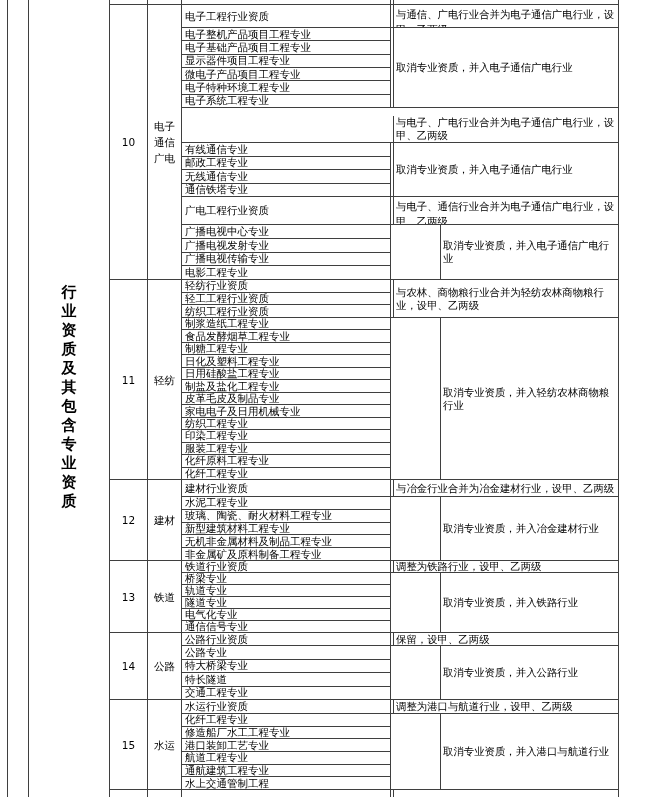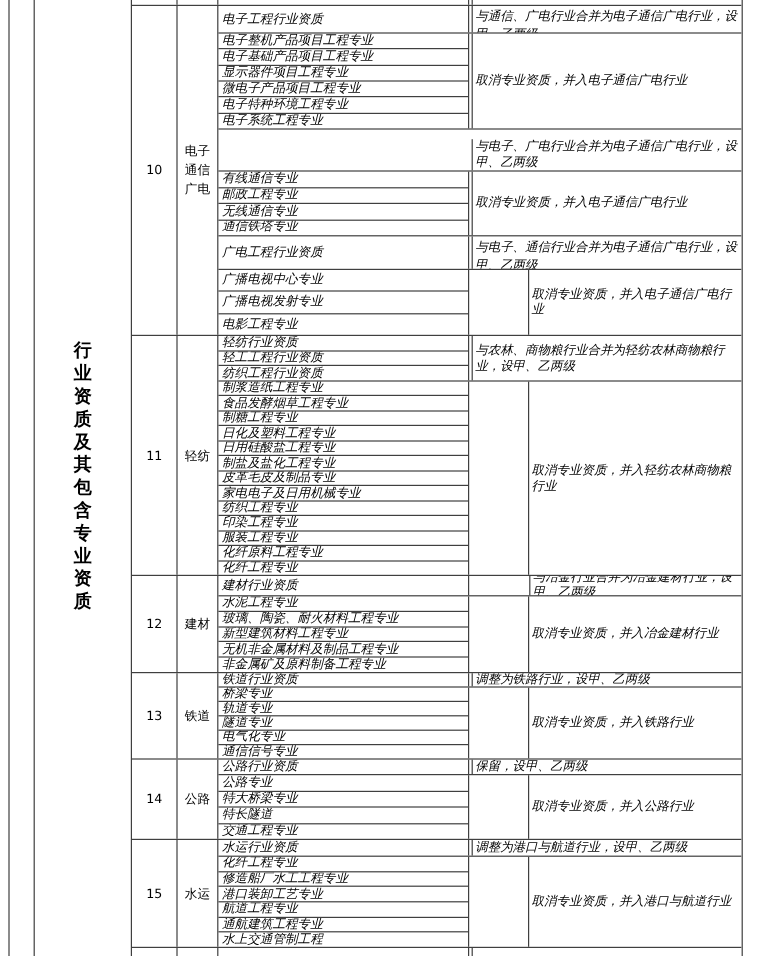--- a/index.html
+++ b/index.html
@@ -54,21 +54,21 @@
   }
   .catcell {
     width: 34px; flex-shrink: 0;
     border-right: 1px solid var(--bc);
     display: flex; align-items: center; justify-content: center;
     text-align: center;
     font-size: 10.5px; line-height: 16px;
     padding: 0 5px;
   }
   .bands { flex: 1; display: flex; flex-direction: column; }
-  .band { display: flex; flex-shrink: 0; border-bottom: 1px solid var(--bc); font-style: italic; }
+  .band { display: flex; flex-shrink: 0; border-bottom: 1px solid var(--bc); }
   .band.last { border-bottom: none; gap: 47px; }
   .spec {
     width: 209px; flex-shrink: 0;
     border-right: 1px solid var(--bc);
     display: flex; flex-direction: column;
   }
   .spec .row {
     flex: 1 1 0;
     border-bottom: 1px solid var(--bc);
     display: flex; align-items: center;
@@ -167,20 +167,21 @@
               <div class="row">广电工程行业资质</div>
             </div>
             <div class="note clip">
               <span>与电子、通信行业合并为电子通信广电行业，设甲、乙两级</span>
             </div>
           </div>
           <div class="band last" style="height: 54px;">
             <div class="spec">
               <div class="row">广播电视中心专业</div>
               <div class="row">广播电视发射专业</div>
+              <div class="row">广播电视传输专业</div>
               <div class="row">电影工程专业</div>
             </div>
             <div class="note">
               <span>取消专业资质，并入电子通信广电行业</span>
             </div>
           </div>
         </div>
       </div>
       <div class="group" style="height: 200px;">
         <div class="numcell">11</div>
@@ -215,21 +216,21 @@
             <div class="note">
               <span>取消专业资质，并入轻纺农林商物粮行业</span>
             </div>
           </div>
         </div>
       </div>
       <div class="group" style="height: 81px;">
         <div class="numcell">12</div>
         <div class="catcell">建材</div>
         <div class="bands">
-          <div class="band" style="height: 17px; gap: 48px;">
+          <div class="band" style="height: 17px;">
             <div class="spec">
               <div class="row">建材行业资质</div>
             </div>
             <div class="note">
               <span>与冶金行业合并为冶金建材行业，设甲、乙两级</span>
             </div>
           </div>
           <div class="band last" style="height: 63px;">
             <div class="spec">
               <div class="row">水泥工程专业</div>

